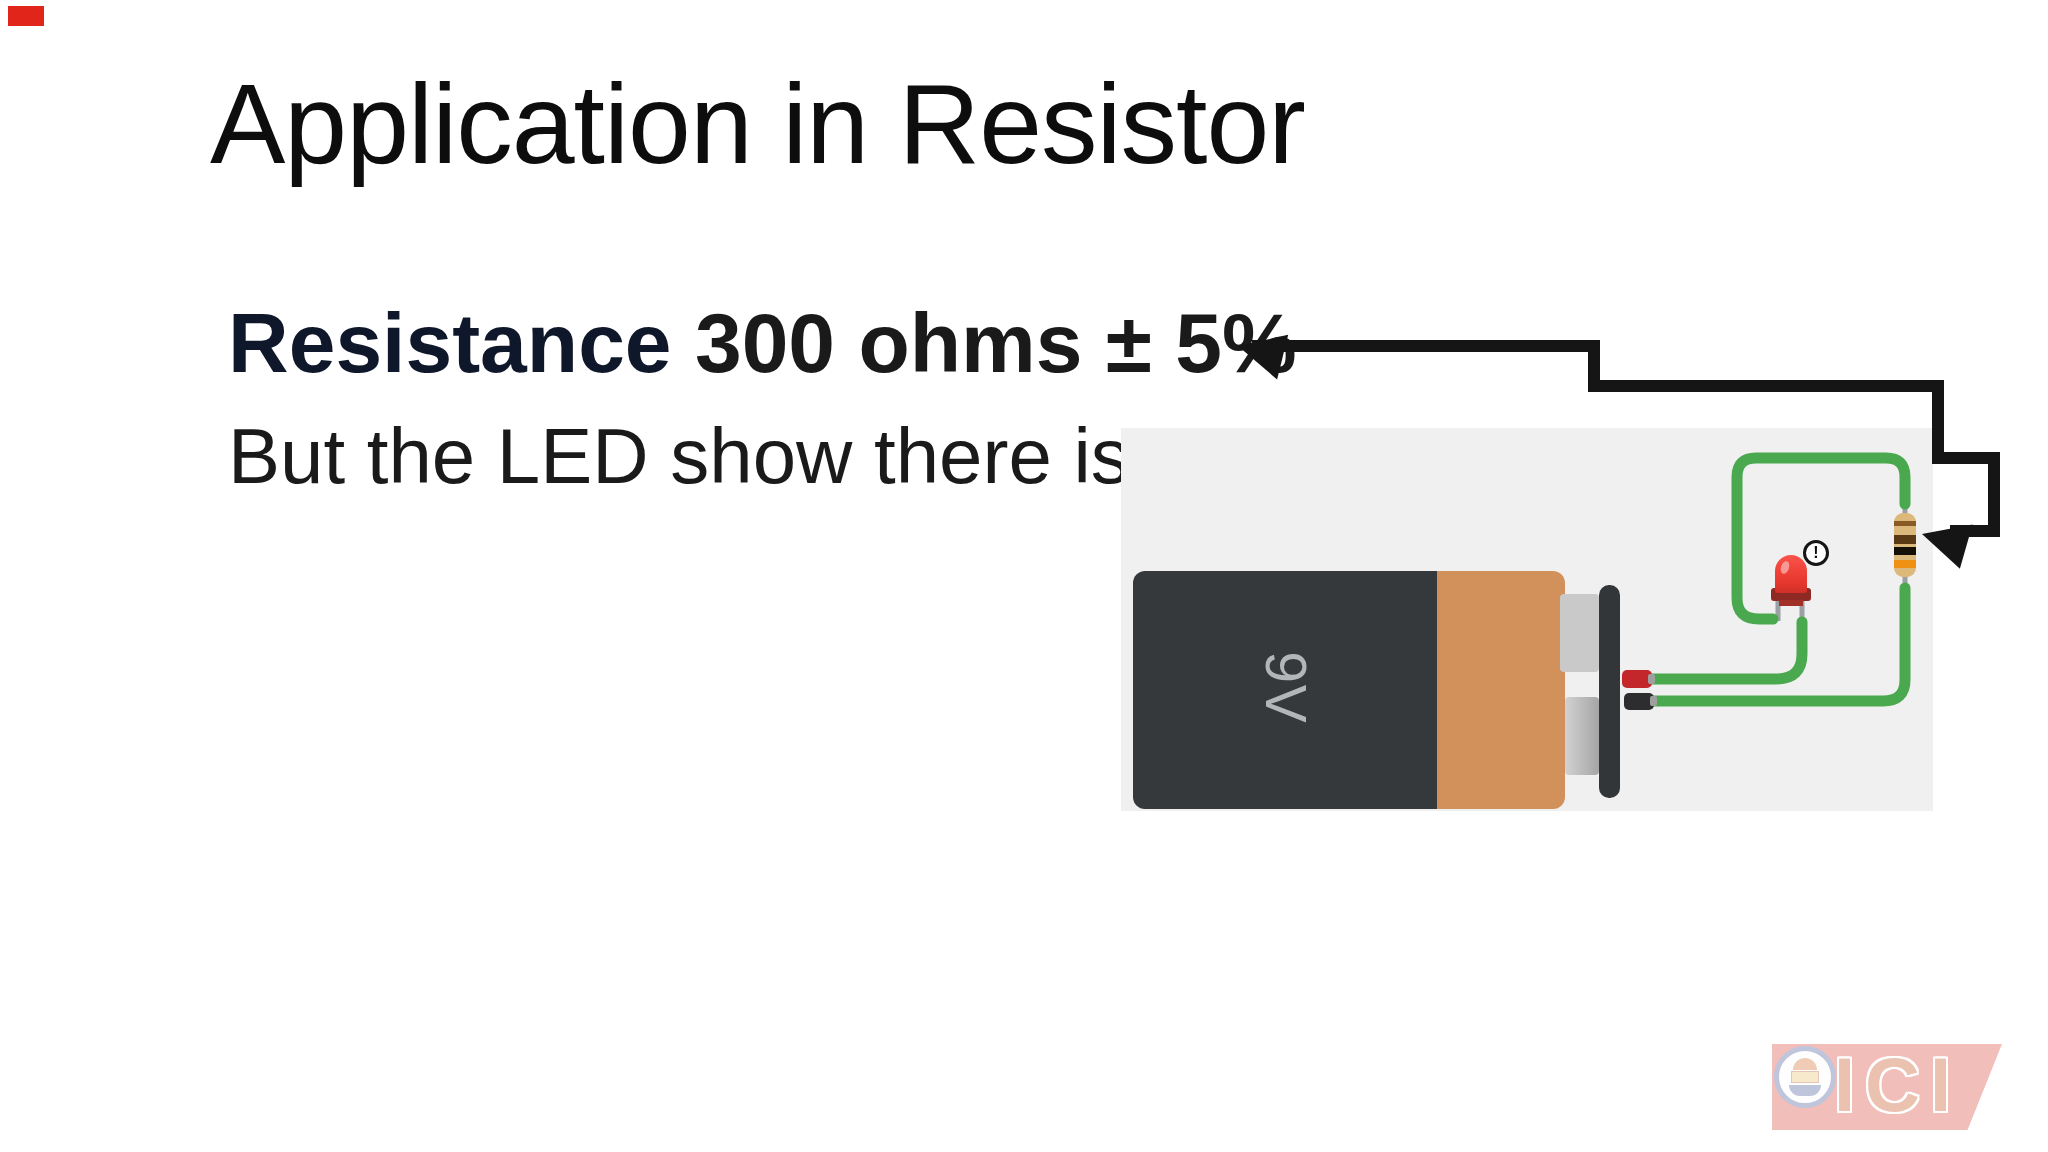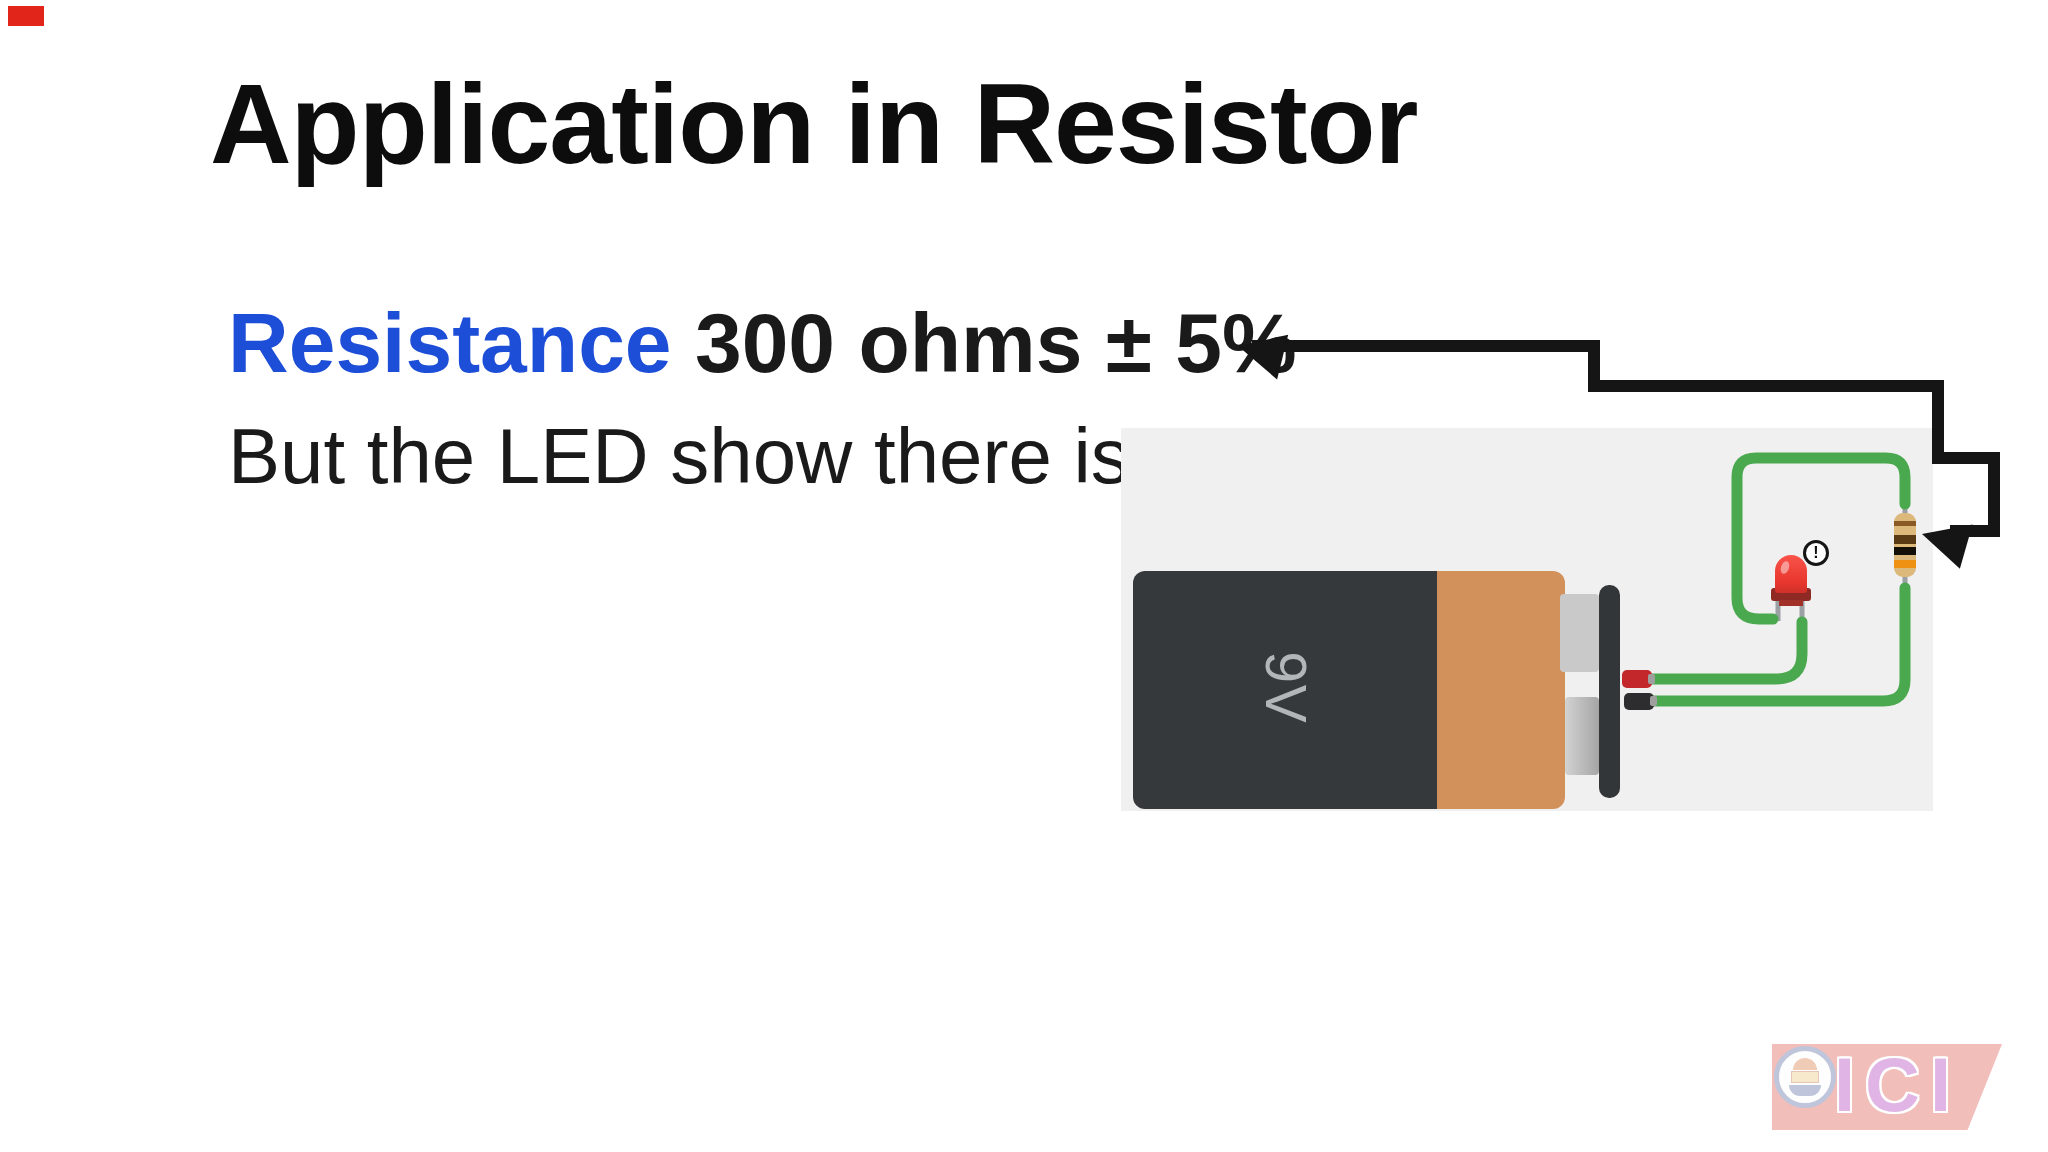--- a/index.html
+++ b/index.html
@@ -1,25 +1,25 @@
 <!DOCTYPE html>
 <html><head>
 <meta charset="utf-8">
 <style>
   html,body{margin:0;padding:0;}
   body{width:2048px;height:1152px;background:#ffffff;overflow:hidden;
        font-family:"Liberation Sans","DejaVu Sans",sans-serif;position:relative;}
   #slide{position:absolute;inset:0;width:2048px;height:1152px;background:#fff;}
 
   
-  .title{position:absolute;left:210px;top:68px;font-size:113px;font-weight:bold;
+  .title{position:absolute;left:210px;top:68px;font-size:113px;font-weight:normal;
          color:#0d0d0d;line-height:1;white-space:nowrap;letter-spacing:-1px;}
   .line{position:absolute;left:228px;line-height:1;white-space:nowrap;color:#1a1a1a;}
   .line1{top:301px;font-size:84px;font-weight:bold;}
-  .line1 .hl{color:#1d4ed8;}
+  .line1 .hl{color:#0f172a;}
   .line2{top:417px;font-size:78px;font-weight:normal;}
   .line3{top:536px;font-size:78px;font-weight:normal;}
   .line3 .paren{font-size:97px;}
   .line3 .bang{font-size:136px;font-weight:bold;color:#EC1B13;position:relative;top:-14px;}
 
   .corner-marker{position:absolute;left:8px;top:6px;width:36px;height:20px;background:#E1251B;}
 
   
   .arrow-svg{position:absolute;inset:0;width:2048px;height:1152px;pointer-events:none;}
 
@@ -58,21 +58,21 @@
   .band1{top:8px;height:5px;background:#8A5A26;}
   .band2{top:22px;height:9px;background:#5A3A14;}
   .band3{top:34px;height:8px;background:#141008;}
   .band4{top:47px;height:8px;background:#EF9214;}
 
   
   .logo{position:absolute;left:1768px;top:1038px;width:245px;height:100px;opacity:.32;}
   .logo-banner{left:4px;top:6px;width:230px;height:86px;background:#D6372C;
                clip-path:polygon(0 0,100% 0,85% 100%,0 100%);}
   .logo-text{left:66px;top:4px;font-size:76px;font-weight:bold;letter-spacing:10px;
-             color:#a21caf;line-height:86px;
+             color:#c2410c;line-height:86px;
              text-shadow:-2px 0 0 #fff,2px 0 0 #fff,0 -2px 0 #fff,0 2px 0 #fff,
                          -2px -2px 0 #fff,2px 2px 0 #fff,-2px 2px 0 #fff,2px -2px 0 #fff;}
   .emblem{left:6px;top:8px;width:62px;height:62px;background:#fdfdfd;border:5px solid #3a4f8e;
           border-radius:50%;box-sizing:border-box;}
   .emblem-sun{left:14px;top:7px;width:24px;height:12px;background:#d2611c;border-radius:12px 12px 0 0;}
   .emblem-gate{left:12px;top:20px;width:28px;height:12px;background:#e9be62;border:1px solid #b24a1f;box-sizing:border-box;}
   .emblem-base{left:10px;top:34px;width:32px;height:11px;background:#3a4f8e;border-radius:0 0 16px 16px;}
 </style>
 </head>
 <body>

